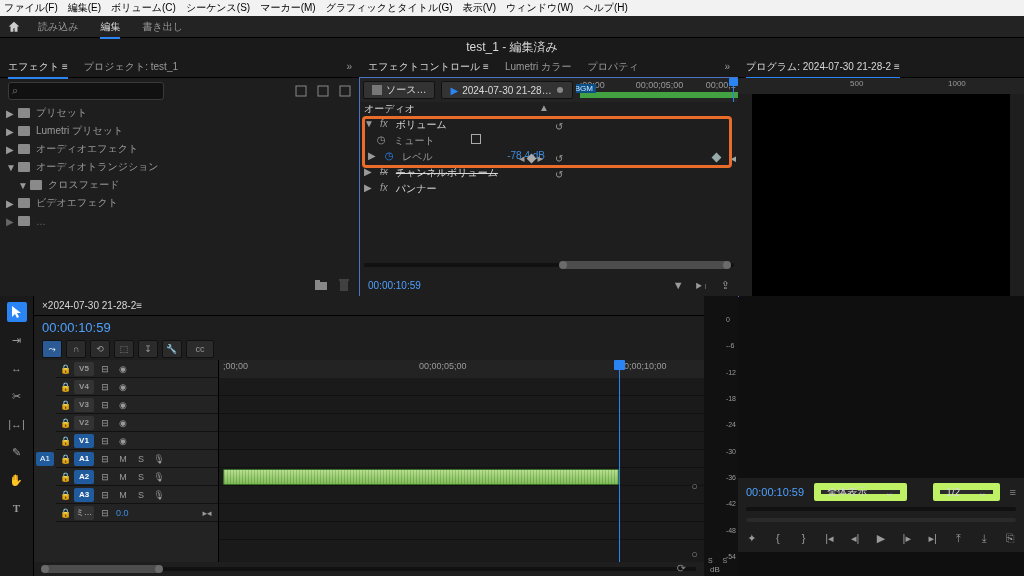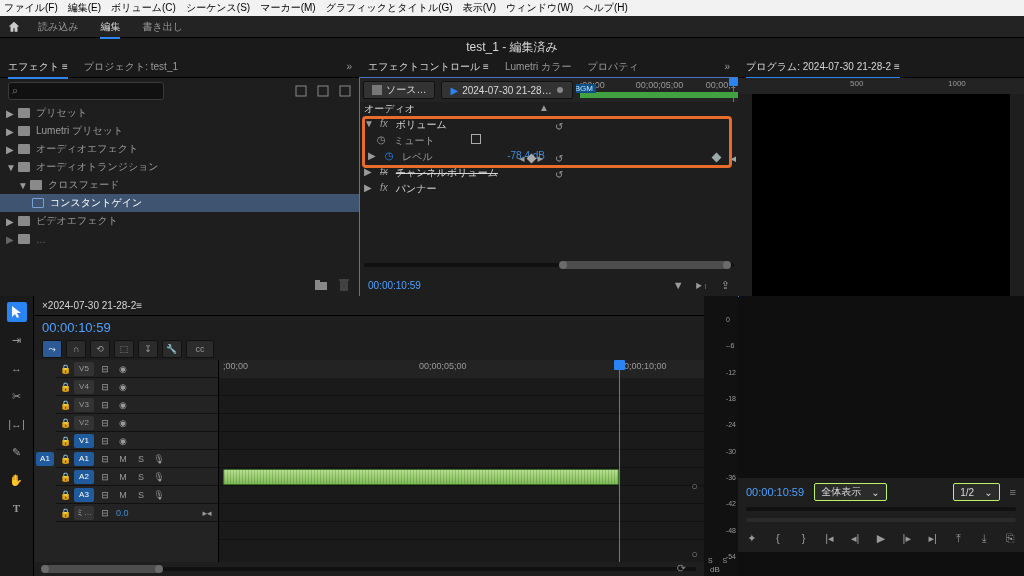--- a/index.html
+++ b/index.html
@@ -94,21 +94,21 @@
   .hscroll .thumb::before{left:-1px;}
   .hscroll .thumb::after{right:-1px;}
 
   
   .progpanel{flex:1;background:var(--pane);display:flex;flex-direction:column;}
   .progruler{height:16px;position:relative;background:var(--bg2);font-size:8px;color:var(--text-dim);}
   .progruler span{position:absolute;top:1px;}
   .progcanvas{flex:1;background:#000;margin:0 14px;}
   .pcrow{display:flex;align-items:center;gap:10px;height:20px;}
   .pcrow .tc{color:var(--time);font-size:11px;}
-  .dropdown{background:var(--bg3);border:1px solid #bef264;height:18px;display:flex;align-items:center;padding:0 6px;gap:10px;border-radius:2px;font-size:10px;}
+  .dropdown{background:var(--bg3);border:7px solid #bef264;height:18px;display:flex;align-items:center;padding:0 6px;gap:18px;border-radius:2px;font-size:10px;}
   .transport{display:flex;justify-content:center;gap:14px;padding:6px 0;color:var(--text-dim);}
   .tbtn{width:16px;height:16px;display:flex;align-items:center;justify-content:center;}
   .hscroll2{height:10px;position:relative;margin:2px 0;}
   .hscroll2 .track{position:absolute;left:0;right:0;top:3px;height:4px;background:#111;border-radius:2px;}
 
   
   .tlwrap{position:absolute;left:0;right:0;top:296px;bottom:0;display:flex;}
   .toolbar{width:34px;background:var(--bg1);display:flex;flex-direction:column;align-items:center;padding-top:6px;gap:8px;border-right:1px solid var(--line);}
   .tool{width:20px;height:20px;display:flex;align-items:center;justify-content:center;color:var(--text-dim);border-radius:2px;}
   .tool.active{background:var(--accent);color:#fff;}
@@ -116,21 +116,21 @@
   .tlhead{height:20px;display:flex;align-items:center;padding:0 8px;font-size:10px;color:var(--text);border-bottom:1px solid var(--line);}
   .tltime{height:22px;display:flex;align-items:center;padding:0 8px;}
   .tltime .tc{color:var(--time);font-size:13px;font-weight:500;}
   .tlopts{height:22px;display:flex;align-items:center;padding:0 8px;gap:4px;}
   .optbtn{width:20px;height:18px;background:var(--bg3);border:1px solid #111;border-radius:2px;display:flex;align-items:center;justify-content:center;color:var(--text-dim);font-size:9px;}
   .optbtn.on{background:#2b5a95;color:#fff;}
   .tltracks{flex:1;position:relative;display:flex;overflow:hidden;}
   .trackhdrs{width:185px;background:var(--bg2);display:flex;flex-direction:column;border-right:1px solid var(--line);}
   .thdr{height:18px;display:flex;align-items:center;gap:4px;padding:0 4px;border-bottom:1px solid #111;font-size:9px;color:var(--text-dim);}
   .lock{width:10px;}
-  .trackid{width:20px;height:14px;background:var(--bg4);display:flex;align-items:center;justify-content:center;border-radius:2px;font-size:8px;}
+  .trackid{width:20px;height:14px;background:var(--bg4);display:flex;align-items:center;justify-content:center;border-radius:2px;font-size:8px;font-weight:bold;}
   .trackid.on{background:#205b9e;color:#fff;}
   .togg{width:14px;height:14px;display:flex;align-items:center;justify-content:center;}
   .srcpatch{width:18px;height:14px;background:#205b9e;color:#fff;display:flex;align-items:center;justify-content:center;border-radius:2px;font-size:8px;margin-right:2px;position:absolute;left:-20px;}
   .thdr-wrap{position:relative;}
   .tlcontent{flex:1;position:relative;background:var(--bg1);}
   .ruler{position:absolute;left:0;right:0;top:0;height:18px;background:var(--bg2);font-size:9px;color:var(--text-dim);}
   .ruler span{position:absolute;top:1px;}
   .tracks{position:absolute;left:0;right:0;top:18px;bottom:0;}
   .track{position:absolute;left:0;right:0;height:18px;border-bottom:1px solid #111;}
   .clip{position:absolute;top:1px;height:16px;background:linear-gradient(#b7e28f,#7fbd56);border:1px solid #3a6d28;border-radius:1px;overflow:hidden;}
@@ -223,24 +223,20 @@
         <div class="trow">
             <span class="chev">▼</span>
             <span class="foldericon"></span>
             <span>オーディオトランジション</span>
           </div>
         <div class="trow ind">
             <span class="chev">▼</span>
             <span class="foldericon"></span>
             <span>クロスフェード</span>
           </div>
-        <div class="trow ind2 sel">
-            <span class="fxicon"></span>
-            <span>コンスタントゲイン</span>
-          </div>
         <div class="trow">
             <span class="chev">▶</span>
             <span class="foldericon"></span>
             <span>ビデオエフェクト</span>
           </div>
         <div class="trow" style="color:#666"><span class="chev">▶</span><span class="foldericon"></span>…</div>
       </div>
       <div class="efoot">
         <span>
             <svg width="14" height="12">

